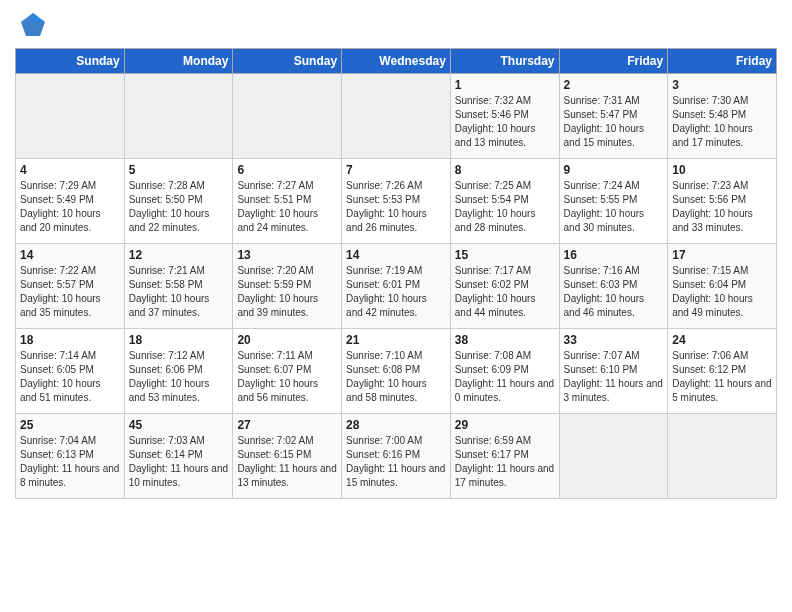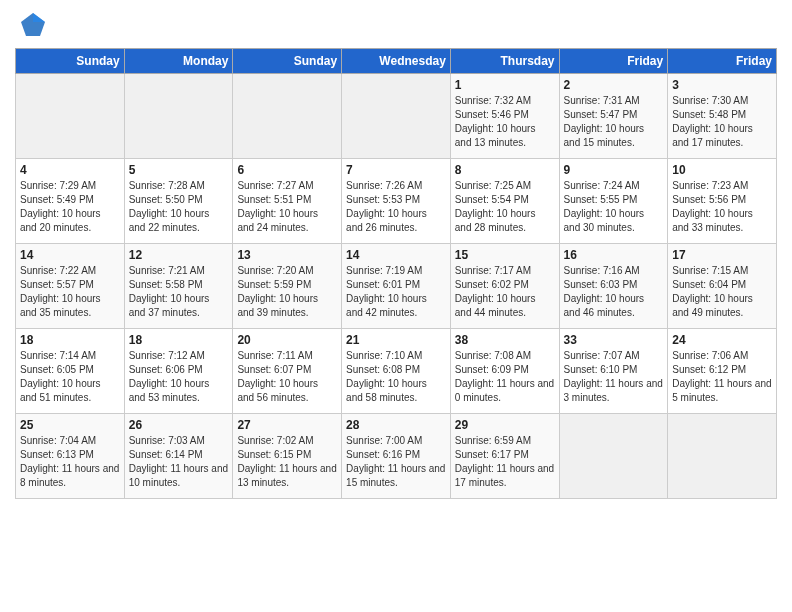--- a/index.html
+++ b/index.html
@@ -220,21 +220,21 @@
           <div class="day-num">24</div>
           <div class="day-info">Sunrise: 7:06 AM<br>Sunset: 6:12 PM<br>Daylight: 11 hours and 5 minutes.</div>
         </td>
       </tr>
       <tr>
         <td>
           <div class="day-num">25</div>
           <div class="day-info">Sunrise: 7:04 AM<br>Sunset: 6:13 PM<br>Daylight: 11 hours and 8 minutes.</div>
         </td>
         <td>
-          <div class="day-num">26</div>
+          <div class="day-num">45</div>
           <div class="day-info">Sunrise: 7:03 AM<br>Sunset: 6:14 PM<br>Daylight: 11 hours and 10 minutes.</div>
         </td>
         <td>
           <div class="day-num">27</div>
           <div class="day-info">Sunrise: 7:02 AM<br>Sunset: 6:15 PM<br>Daylight: 11 hours and 13 minutes.</div>
         </td>
         <td>
           <div class="day-num">28</div>
           <div class="day-info">Sunrise: 7:00 AM<br>Sunset: 6:16 PM<br>Daylight: 11 hours and 15 minutes.</div>
         </td>

